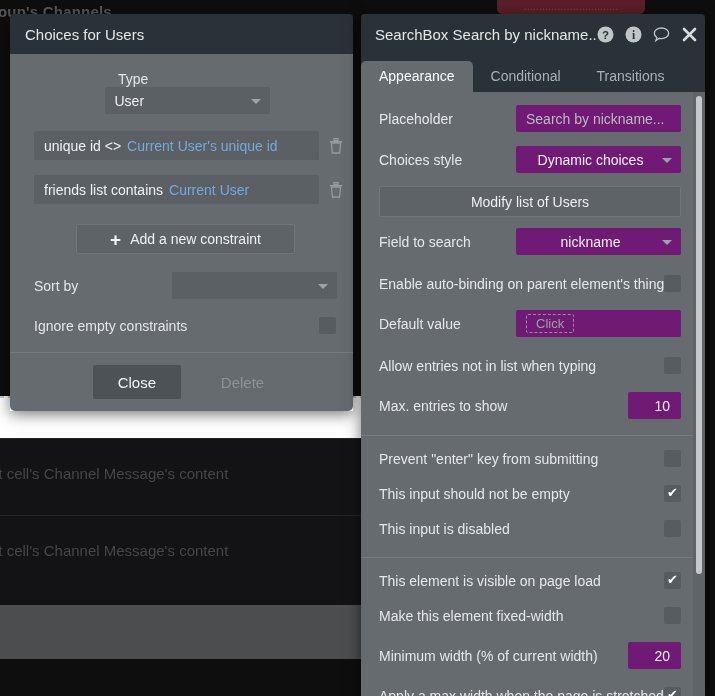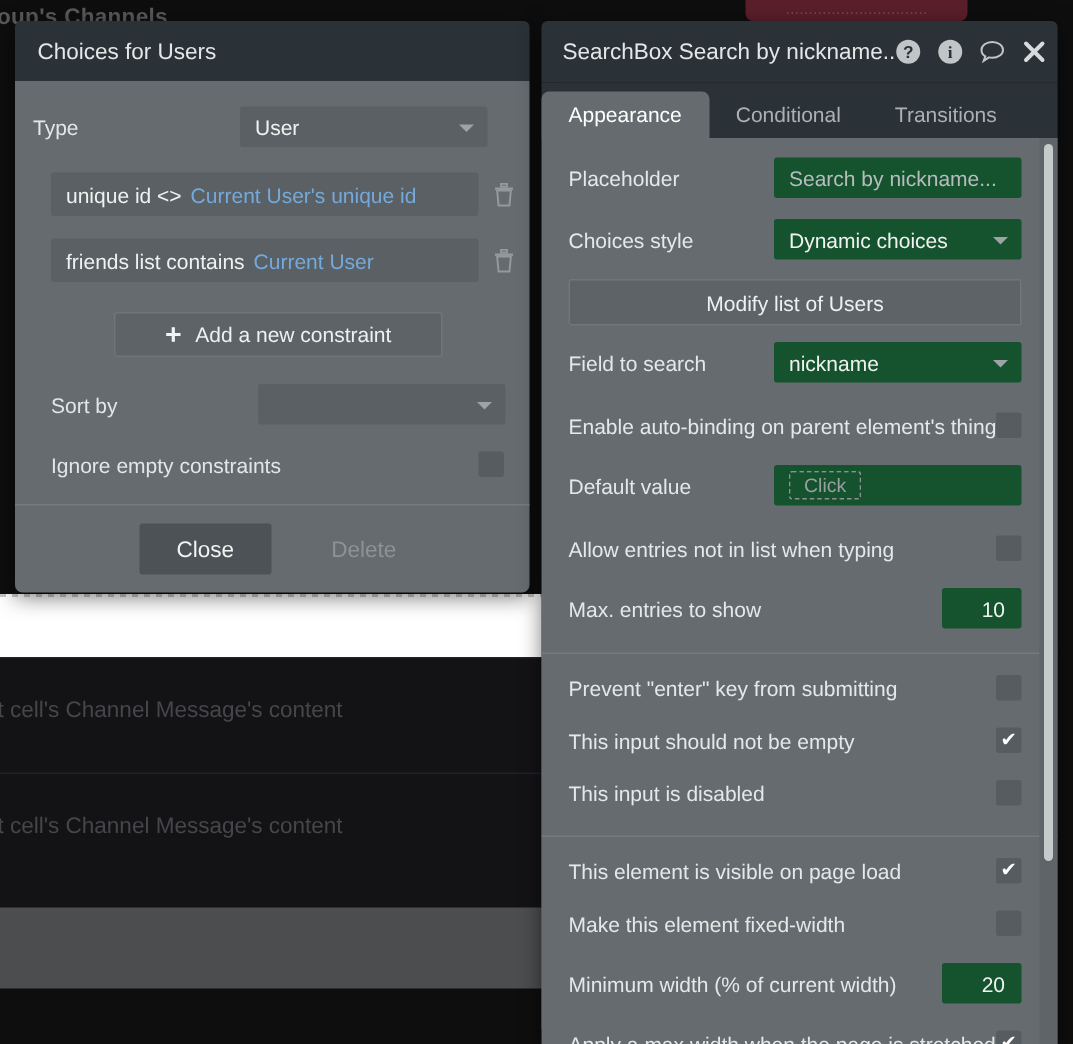--- a/index.html
+++ b/index.html
@@ -146,28 +146,28 @@
   .props {
     position: relative; background: #656b6e;
     height: 604px; overflow: hidden; box-sizing: border-box;
   }
   .prow {
     display: flex; align-items: center; height: 35px;
     padding: 0 24px 0 18px; box-sizing: border-box;
   }
   .prow .plabel { font-size: 14px; color: #e5e8e9; flex: 1 1 auto; white-space: nowrap; }
   .prow .pvalue-box {
-    background: #14532d; height: 27px; width: 165px;
+    background: #701a75; height: 27px; width: 165px;
     display: flex; align-items: center; padding: 0 10px;
     font-size: 14px; color: #f0f2f2; border-radius: 2px;
     box-sizing: border-box; position: relative; flex: 0 0 auto;
   }
   .pvalue-box.ph { color: #b7bcbe; }
   .pvalue-box.num { width: 53px; justify-content: flex-end; padding-right: 11px; }
-  .pvalue-box.sel-box { padding-right: 26px; }
+  .pvalue-box.sel-box { padding-right: 26px; justify-content: center; }
   .click-chip {
     border: 1px dashed #8d9295; color: #9aa0a2; font-size: 13px;
     padding: 1px 9px; border-radius: 2px;
   }
   .wide-btn {
     margin: 4px 24px 6px 18px; height: 31px;
     background: #5d6366; border: 1px solid #70767a; border-radius: 2px;
     display: flex; align-items: center; justify-content: center;
     font-size: 14px; color: #eef0f1; box-sizing: border-box;
   }
@@ -208,21 +208,21 @@
     <div class="bg-rightedge"></div>
   </div>
 
   <div class="dlg" id="dlg-left">
     <div class="dlg-head">
       <span class="dlg-title">Choices for Users</span>
     </div>
 
     <div class="dlg-body">
 
-      <div class="row" style="padding:17px 16px 0 12px;">
+      <div class="row" style="padding:17px 16px 0 27px;flex-direction:column;">
         <span class="fld-label" style="width:138px;">Type</span>
         <div class="sel" style="width:165px;">
           <span>User</span>
           <span class="caret"></span>
         </div>
       </div>
 
       <div class="row" style="padding:17px 10px 0 24px;text-align:right;">
         <div class="constraint" style="flex:1 1 auto;">
           <span>unique id &lt;&gt;</span>

